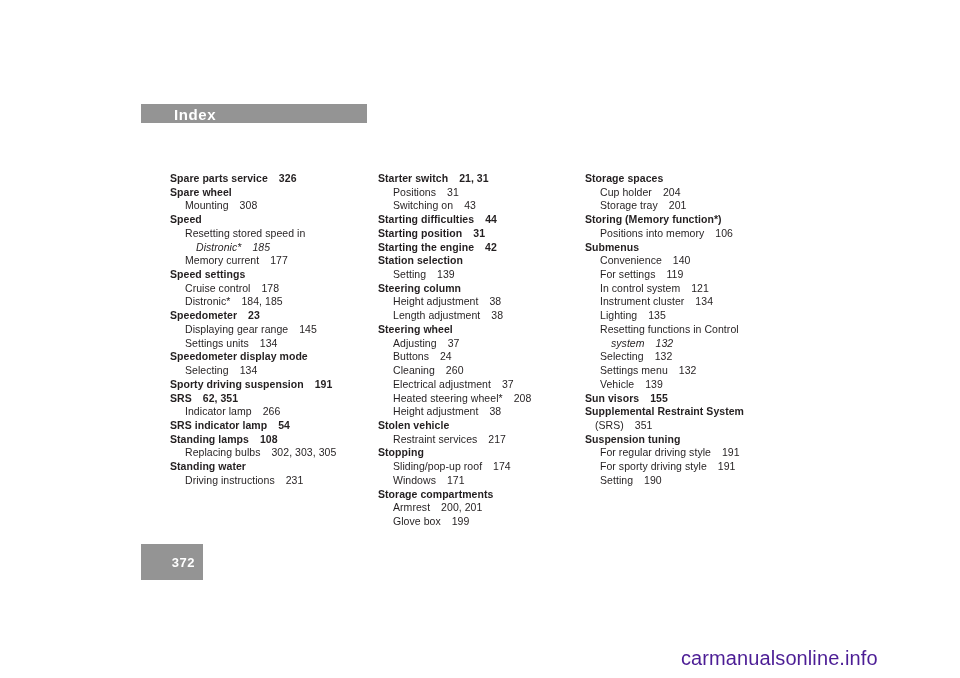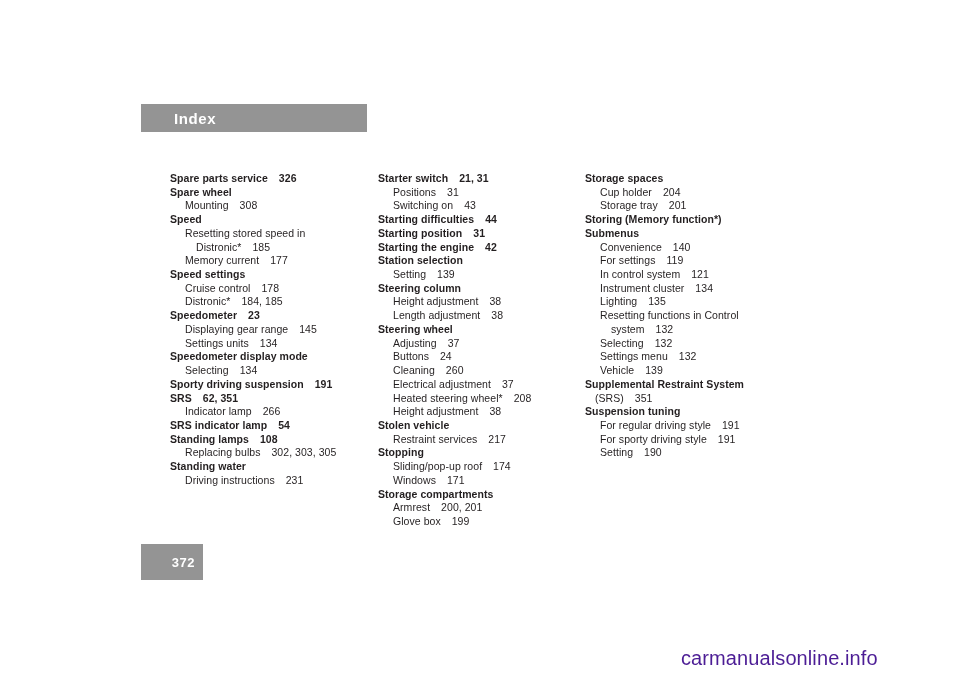--- a/index.html
+++ b/index.html
@@ -19,21 +19,21 @@
     position: absolute;
     inset: 0;
   }
 
   
   #index-header-bar {
     position: absolute;
     left: 141px;
     top: 104px;
     width: 226px;
-    height: 28px;
+    height: 19px;
     background: #949494;
   }
   #index-header-title {
     position: absolute;
     left: 33px;
     top: 50%;
     transform: translateY(-50%);
     color: #ffffff;
     font-size: 15px;
     font-weight: bold;
@@ -81,21 +81,21 @@
   .index-entry {
     display: block;
     font-size: 10.5px;
     color: #231f20;
     line-height: 13.72px;
     white-space: nowrap;
     letter-spacing: 0.05px;
   }
   .lvl-0 { padding-left: 0px; font-weight: bold; }
   .lvl-1 { padding-left: 15px; }
-  .lvl-2 { padding-left: 26px; }
+  .lvl-2 { padding-left: 26px; font-style: italic; }
   .lvl-w { padding-left: 10px; }
 
   .entry-label { }
   .entry-pages {
     padding-left: 11px;
   }
   .entry-pages:empty { padding-left: 0; }
 
   
   #watermark {
@@ -170,31 +170,33 @@
         <div class="index-entry lvl-1"><span class="entry-label">Windows</span><span class="entry-pages">171</span></div>
         <div class="index-entry lvl-0"><span class="entry-label">Storage compartments</span></div>
         <div class="index-entry lvl-1"><span class="entry-label">Armrest</span><span class="entry-pages">200, 201</span></div>
         <div class="index-entry lvl-1"><span class="entry-label">Glove box</span><span class="entry-pages">199</span></div>
       </div>
     <div class="index-column" id="index-column-3">
         <div class="index-entry lvl-0"><span class="entry-label">Storage spaces</span></div>
         <div class="index-entry lvl-1"><span class="entry-label">Cup holder</span><span class="entry-pages">204</span></div>
         <div class="index-entry lvl-1"><span class="entry-label">Storage tray</span><span class="entry-pages">201</span></div>
         <div class="index-entry lvl-0"><span class="entry-label">Storing (Memory function*)</span></div>
+        <div class="index-entry lvl-1"><span class="entry-label">Positions into memory</span><span class="entry-pages">106</span></div>
         <div class="index-entry lvl-0"><span class="entry-label">Submenus</span></div>
         <div class="index-entry lvl-1"><span class="entry-label">Convenience</span><span class="entry-pages">140</span></div>
         <div class="index-entry lvl-1"><span class="entry-label">For settings</span><span class="entry-pages">119</span></div>
         <div class="index-entry lvl-1"><span class="entry-label">In control system</span><span class="entry-pages">121</span></div>
         <div class="index-entry lvl-1"><span class="entry-label">Instrument cluster</span><span class="entry-pages">134</span></div>
         <div class="index-entry lvl-1"><span class="entry-label">Lighting</span><span class="entry-pages">135</span></div>
         <div class="index-entry lvl-1"><span class="entry-label">Resetting functions in Control</span></div>
         <div class="index-entry lvl-2"><span class="entry-label">system</span><span class="entry-pages">132</span></div>
         <div class="index-entry lvl-1"><span class="entry-label">Selecting</span><span class="entry-pages">132</span></div>
         <div class="index-entry lvl-1"><span class="entry-label">Settings menu</span><span class="entry-pages">132</span></div>
         <div class="index-entry lvl-1"><span class="entry-label">Vehicle</span><span class="entry-pages">139</span></div>
+        <div class="index-entry lvl-0"><span class="entry-label">Sun visors</span><span class="entry-pages">155</span></div>
         <div class="index-entry lvl-0"><span class="entry-label">Supplemental Restraint System</span></div>
         <div class="index-entry lvl-w"><span class="entry-label">(SRS)</span><span class="entry-pages">351</span></div>
         <div class="index-entry lvl-0"><span class="entry-label">Suspension tuning</span></div>
         <div class="index-entry lvl-1"><span class="entry-label">For regular driving style</span><span class="entry-pages">191</span></div>
         <div class="index-entry lvl-1"><span class="entry-label">For sporty driving style</span><span class="entry-pages">191</span></div>
         <div class="index-entry lvl-1"><span class="entry-label">Setting</span><span class="entry-pages">190</span></div>
       </div>
   </div>
 
   <div id="page-number-tab">

